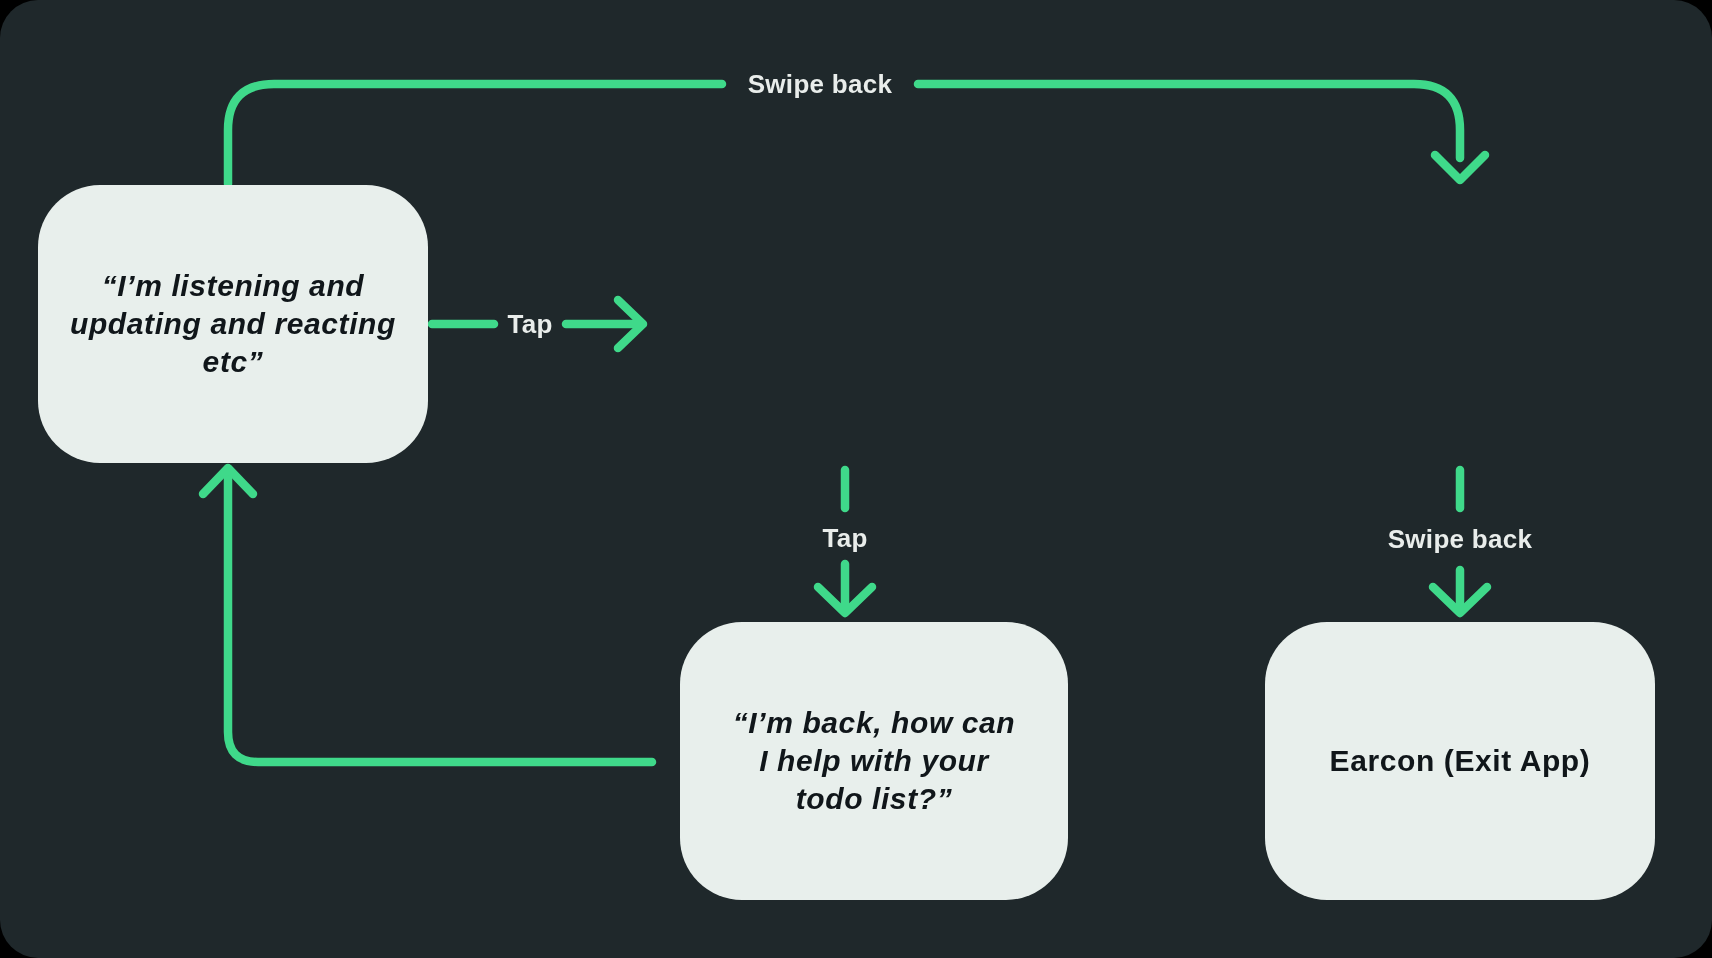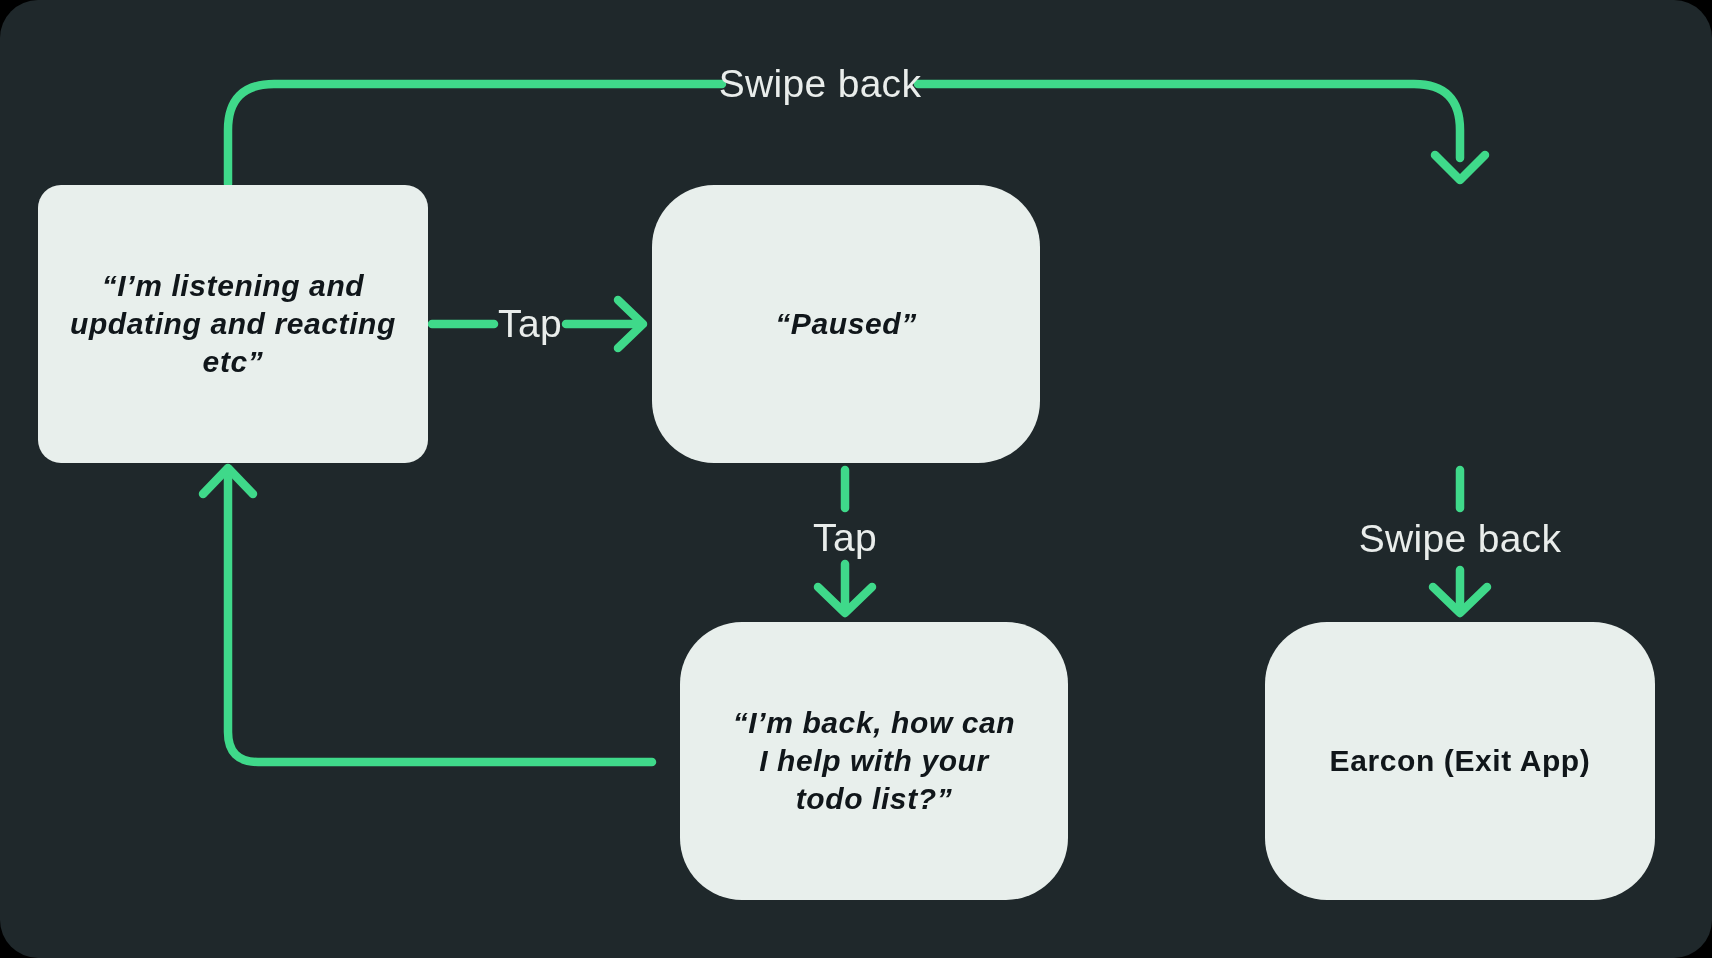--- a/index.html
+++ b/index.html
@@ -50,22 +50,22 @@
     font-weight: 700;
     font-style: italic;
     line-height: 38px;
     letter-spacing: 0.6px;
   }
   .node-text.plain { font-style: normal; }
   .edge-label {
     position: absolute;
     transform: translate(-50%, -50%);
     color: var(--label-text);
-    font-size: 39px;
-    font-weight: 400;
+    font-size: 26px;
+    font-weight: 700;
     letter-spacing: 0.3px;
     white-space: nowrap;
     text-align: center;
   }
 </style>
 </head>
 <body>
 
 <div class="canvas">
 
@@ -84,27 +84,24 @@
     <polyline class="edge" points="818,587 845,613 872,587"></polyline>
 
     <path class="edge" d="M 652 762 H 258 Q 228 762 228 732 V 478"></path>
     <polyline class="edge" points="203,494 228,468 253,494"></polyline>
 
     <path class="edge" d="M 1460 470 V 508"></path>
     <path class="edge" d="M 1460 570 V 606"></path>
     <polyline class="edge" points="1433,587 1460,613 1487,587"></polyline>
   </svg>
 
-  <div class="node" style="left:38px; top:185px; width:390px; height:278px;border-radius:23px;">
+  <div class="node" style="left:38px; top:185px; width:390px; height:278px;">
     <span class="node-text" style="max-width:335px;">“I’m listening and updating and reacting etc”</span>
   </div>
 
-  <div class="node" style="left:652px; top:185px; width:388px; height:278px;">
-    <span class="node-text" style="max-width:330px;">“Paused”</span>
-  </div>
 
 
   <div class="node" style="left:680px; top:622px; width:388px; height:278px;">
     <span class="node-text" style="max-width:300px;">“I’m back, how can I help with your todo list?”</span>
   </div>
 
   <div class="node" style="left:1265px; top:622px; width:390px; height:278px;">
     <span class="node-text plain" style="max-width:340px;">Earcon (Exit App)</span>
   </div>
 

